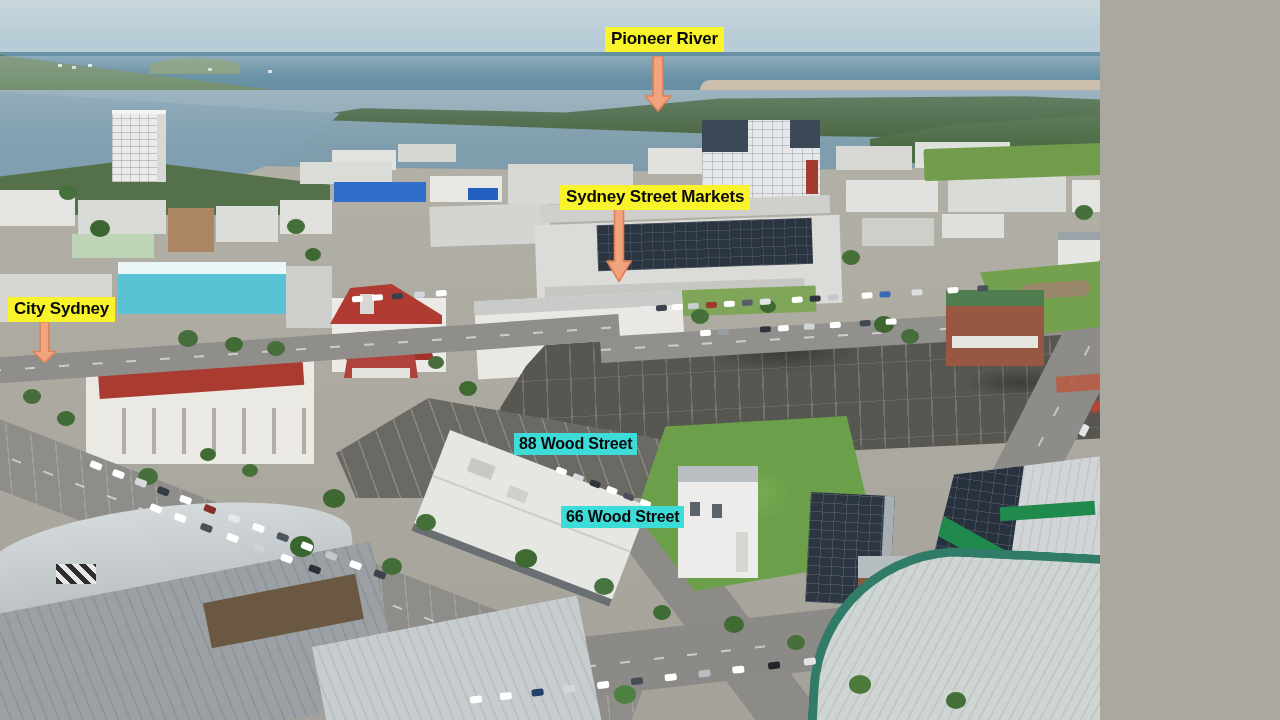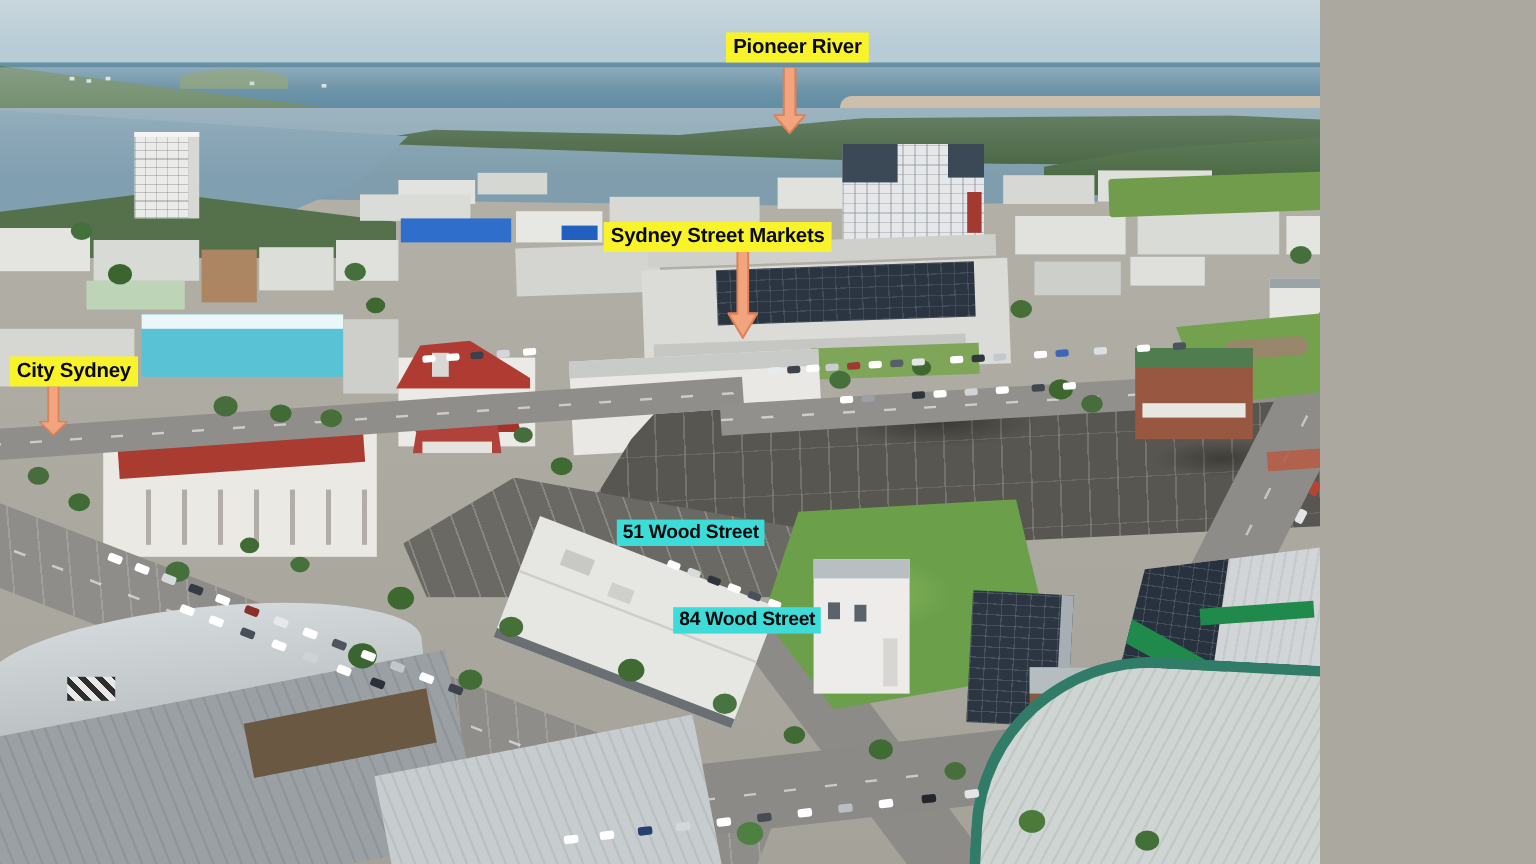--- a/index.html
+++ b/index.html
@@ -190,25 +190,25 @@
     <div class="cars" style="left:470px;top:696px;width:12px;height:7px;background:#ffffff;transform:rotate(-6.5deg);box-shadow:30px 0 #ffffff,62px 0 #24406e,94px 0 #d5d8da,128px 0 #ffffff,162px 0 #454c55,196px 0 #ffffff,230px 0 #b9bec2,264px 0 #ffffff,300px 0 #23272c,336px 0 #e2e4e6"></div>
     <div class="cars" style="left:556px;top:468px;width:11px;height:6px;background:#ffffff;transform:rotate(21deg);box-shadow:18px 0 #d8dbdd,36px 0 #2e343c,54px 0 #ffffff,72px 0 #495059,90px 0 #ffffff"></div>
     <div class="cars" style="left:352px;top:296px;width:11px;height:6px;background:#ffffff;transform:rotate(-4deg);box-shadow:20px 0 #ffffff,40px 0 #3a414b,62px 0 #d4d7d9,84px 0 #ffffff"></div>
   </div>
 
   <div class="lbl y" style="left:605px;top:27px">Pioneer River</div>
   <svg class="arrow" style="left:644px;top:56px" width="28" height="57" viewBox="0 0 26 60" preserveAspectRatio="none">
       <polygon points="8.5,0 17.5,0 17.5,42 25,42 13,58 1,42 8.5,42"></polygon>
     </svg>
 
-  <div class="lbl y" style="left:503px;top:185px">Sydney Street Markets</div>
+  <div class="lbl y" style="left:560px;top:185px">Sydney Street Markets</div>
   <svg class="arrow" style="left:606px;top:208px" width="26" height="76" viewBox="0 0 26 60" preserveAspectRatio="none">
       <polygon points="8.5,0 17.5,0 17.5,42 25,42 13,58 1,42 8.5,42"></polygon>
     </svg>
 
   <div class="lbl y" style="left:8px;top:297px">City Sydney</div>
   <svg class="arrow" style="left:32px;top:322px" width="25" height="42" viewBox="0 0 26 60" preserveAspectRatio="none">
       <polygon points="8.5,0 17.5,0 17.5,42 25,42 13,58 1,42 8.5,42"></polygon>
     </svg>
 
-  <div class="lbl c" style="left:514px;top:433px">51 Wood Street</div>
-  <div class="lbl c" style="left:561px;top:506px">84 Wood Street</div>
+  <div class="lbl c" style="left:514px;top:433px">88 Wood Street</div>
+  <div class="lbl c" style="left:561px;top:506px">66 Wood Street</div>
 </div>
 
 </body></html>

